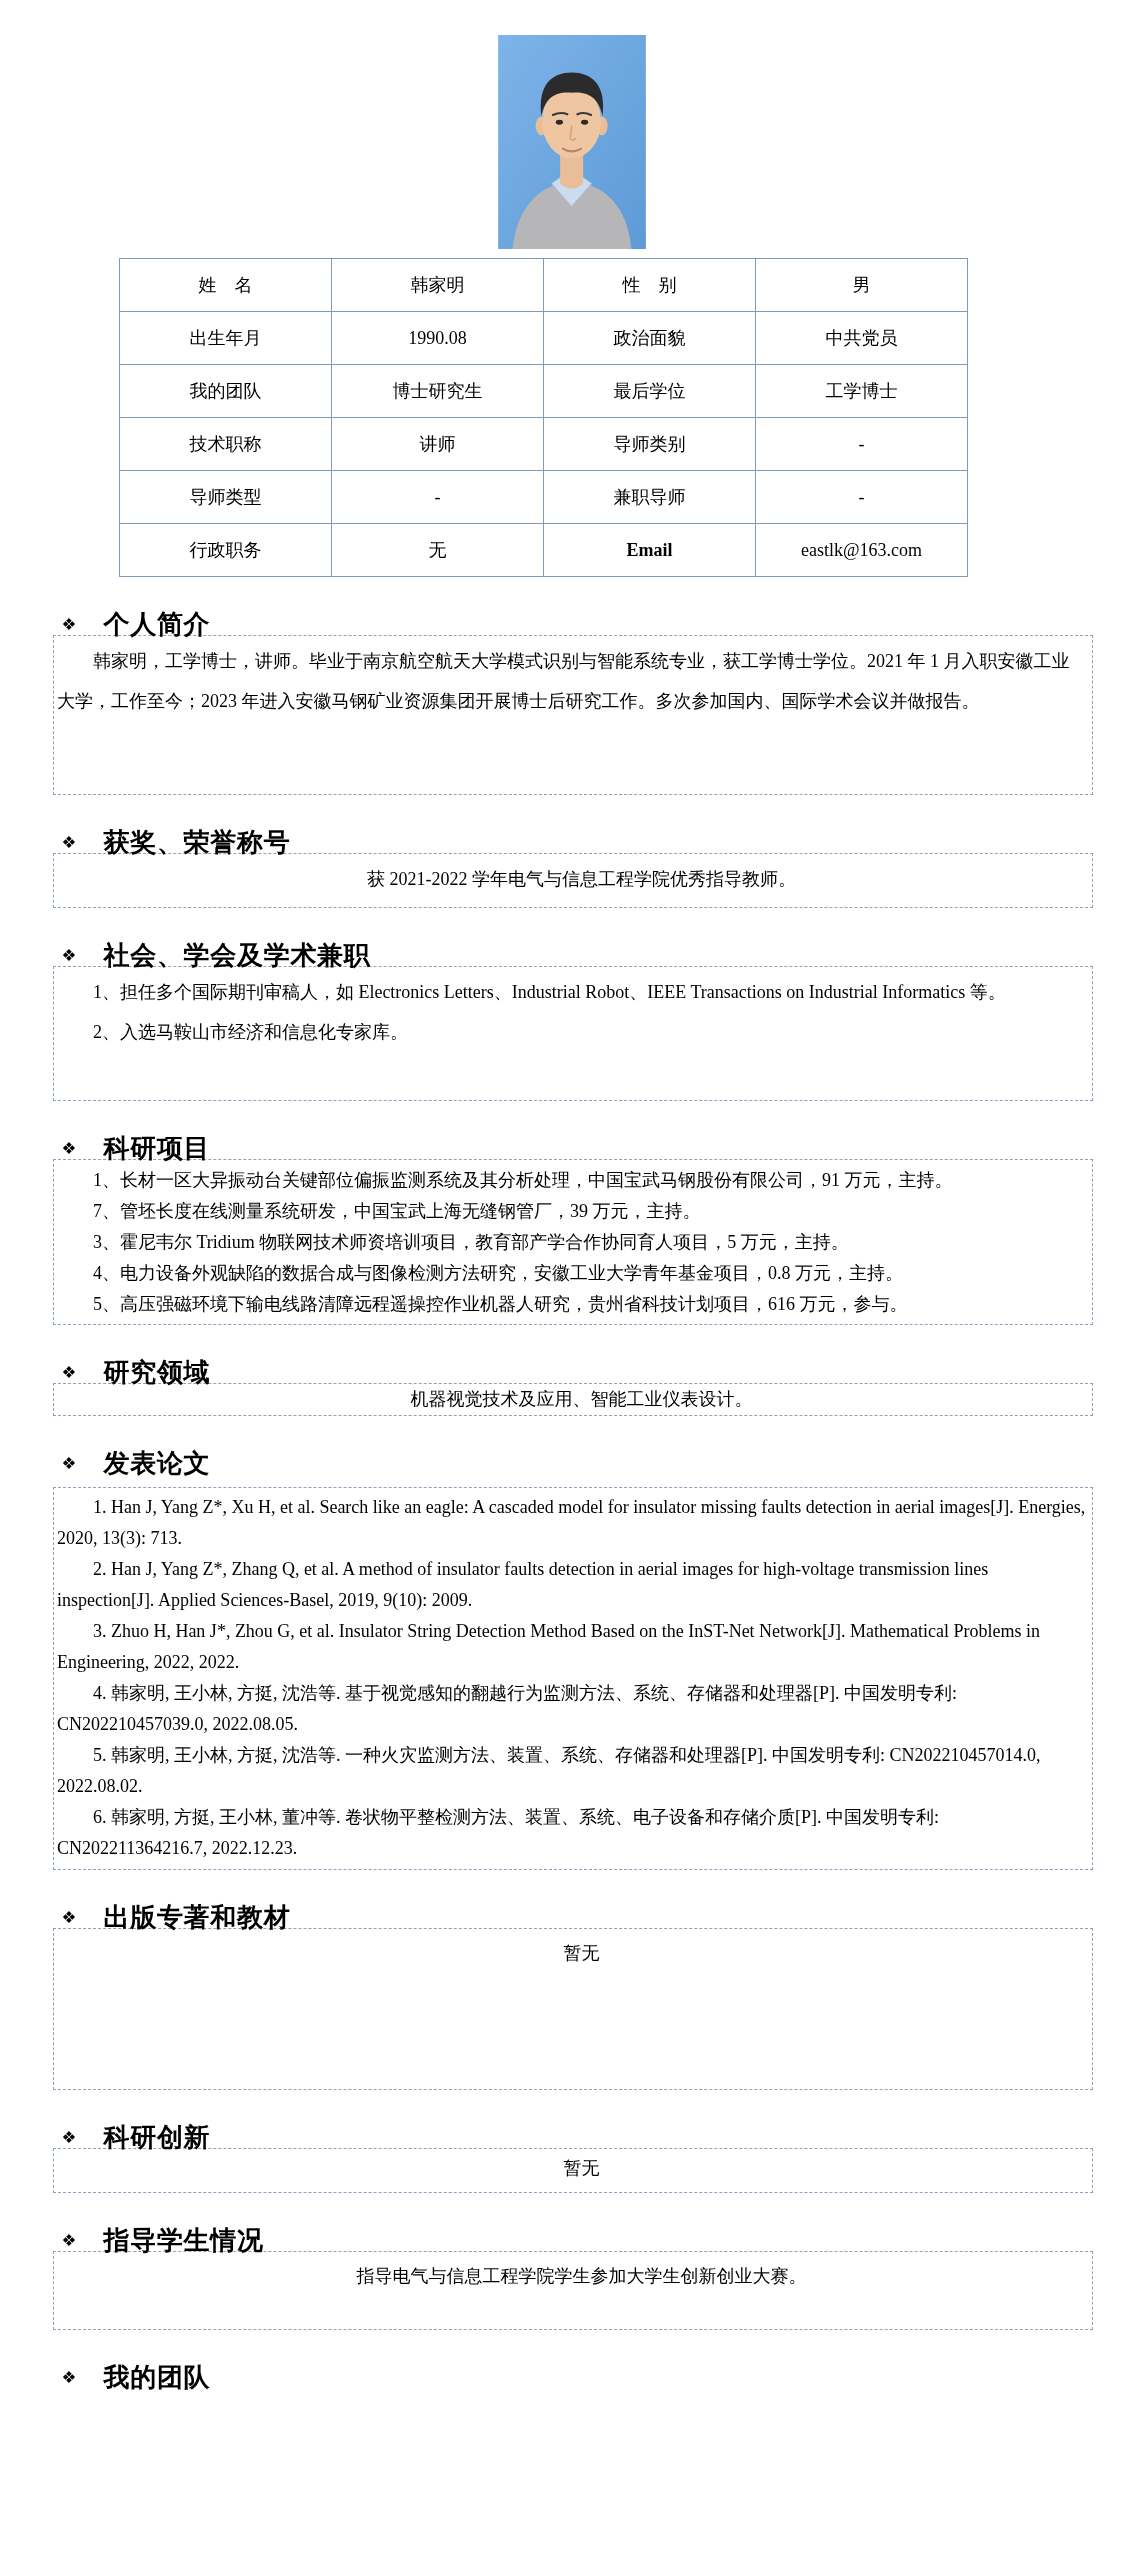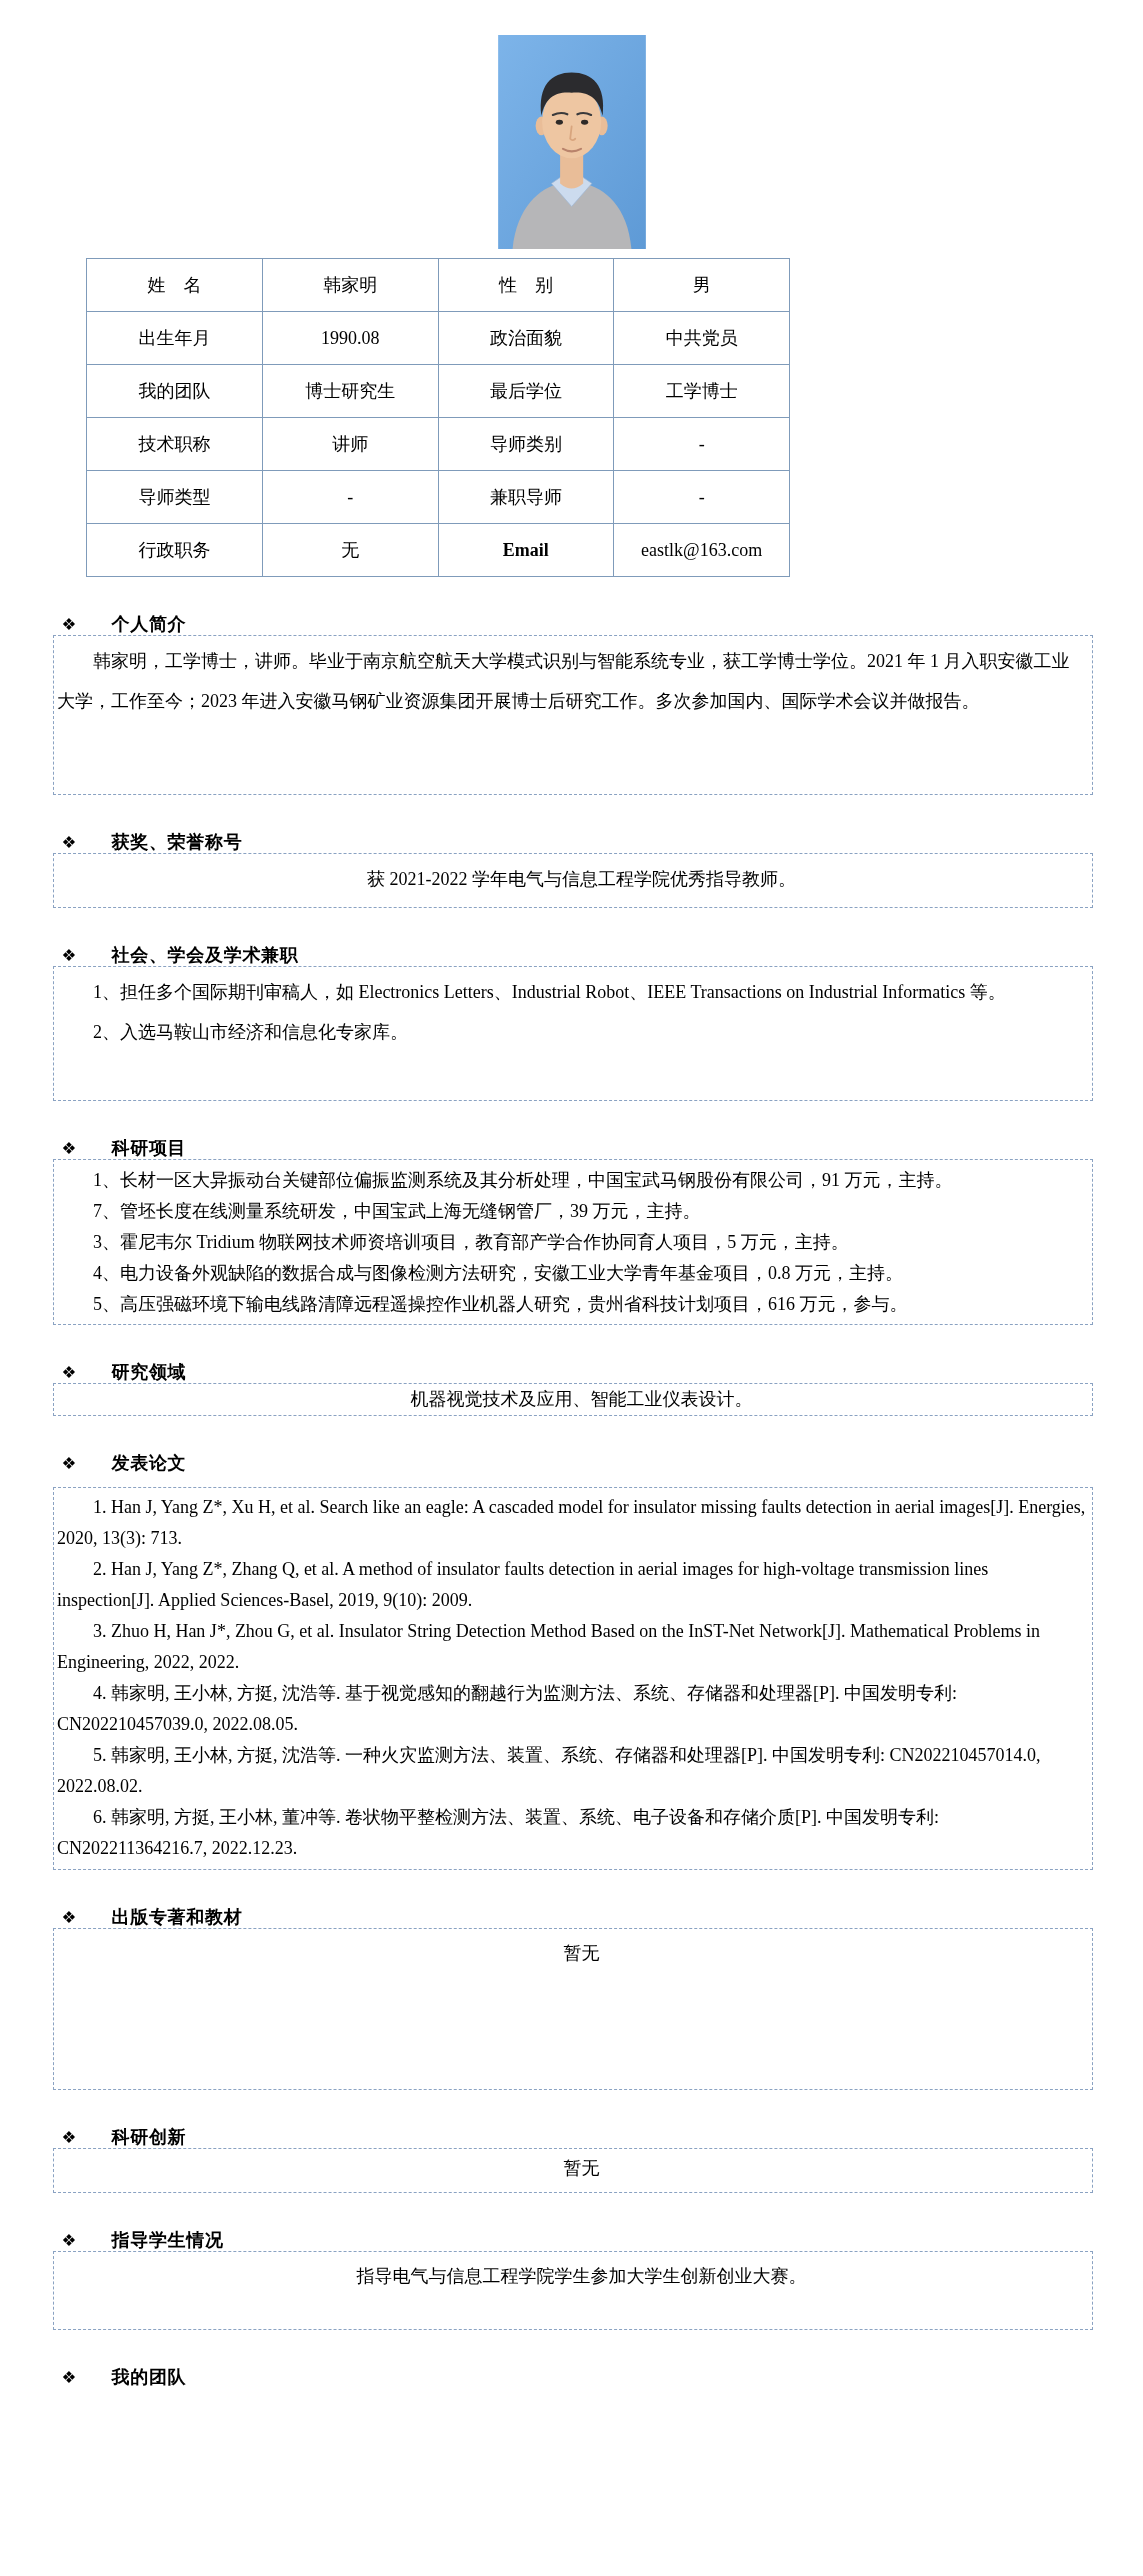--- a/index.html
+++ b/index.html
@@ -1,29 +1,29 @@
 <!DOCTYPE html>
 <html lang="zh" style="font-size:11.5px"><head>
 <meta charset="utf-8">
 <style>
   html,body{margin:0;padding:0;background:#ffffff;}
   body{width:1143px;font-family:"Liberation Serif","DejaVu Serif",serif;color:#000;}
   
   .photo-wrap{width:148px;height:214px;margin:35px auto 9.4px auto;display:block;}
   .photo-wrap svg{display:block;width:100%;height:100%;}
   
-  table.profile{border-collapse:collapse;table-layout:fixed;width:704px;margin-left:86px;}
+  table.profile{border-collapse:collapse;table-layout:fixed;width:849px;margin-left:119px;}
   table.profile td{border:1.4px solid #7f9bba;height:52px;text-align:center;vertical-align:middle;
     font-size:18px;padding:0 2.9px;overflow:hidden;}
   td.strong{font-weight:bold;}
   
   .sec{margin:37px 50px 0 53px;}
   .sec-head{display:flex;align-items:center;gap:19px;margin:0 0 0 8.6px;height:21px;}
   .sec-head .bullet{font-family:"DejaVu Sans",sans-serif;font-size:16.6px;line-height:21px;}
-  .sec-head h2{font-size:18px;font-weight:bold;margin:16px;line-height:21px;letter-spacing:0.7px;
+  .sec-head h2{font-size:26px;font-weight:bold;margin:8px;line-height:21px;letter-spacing:0.7px;
     font-family:"Liberation Sans","DejaVu Sans",sans-serif;}
   .box{border:1.4px dashed #8aa2c2;box-sizing:border-box;padding:4.3px 5.8px 4.3px 2.9px;margin-top:0;}
   .box p{margin:0;font-size:18px;line-height:40px;text-indent:36px;word-break:break-word;}
   .box.tight p{line-height:31px;}
   .box.ind-small p{text-indent:20px;text-align:center;}
   .gap-pubs{margin-top:13px;}
   .box-s1{min-height:160px;}
   .box-s2{min-height:55px;}
   .box-s3{min-height:135px;}
   .box-s4{min-height:160px;}

